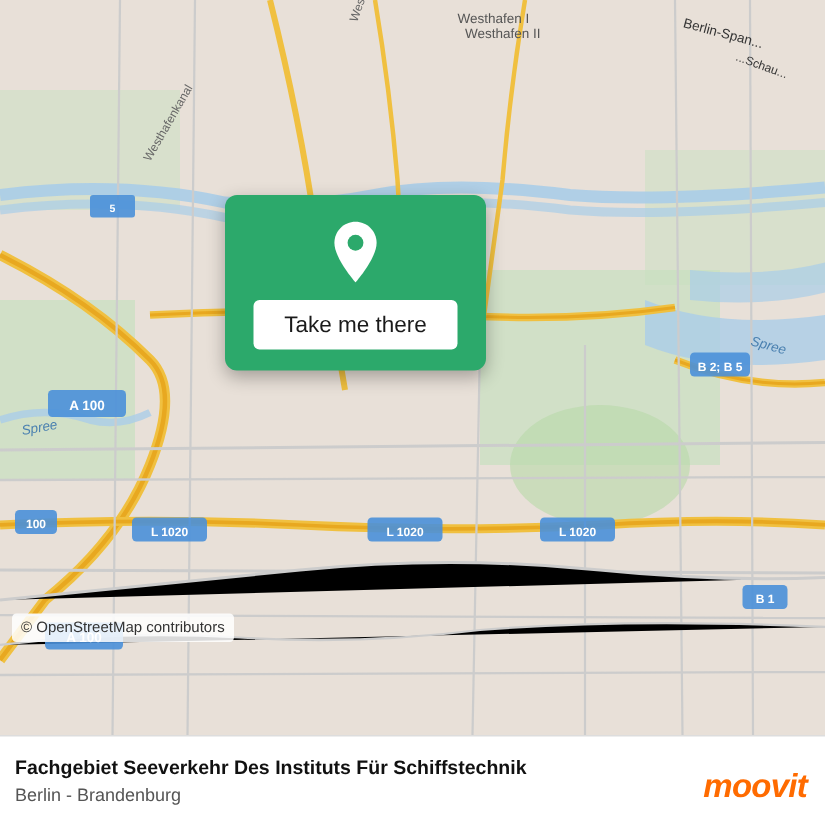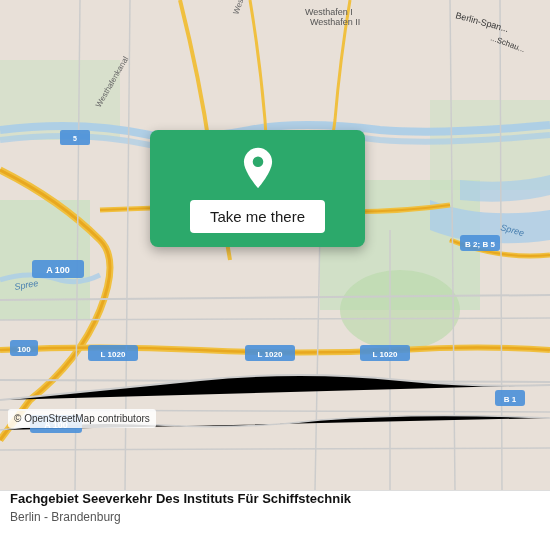--- a/index.html
+++ b/index.html
@@ -24,21 +24,21 @@
     #map-svg {
       width: 100%;
       height: 100%;
     }
 
     
     #location-card {
       position: absolute;
       top: 130px;
       left: 150px;
-      width: 215px;
+      width: 174px;
       background-color: #2ca96b;
       border-radius: 8px;
       display: flex;
       flex-direction: column;
       align-items: center;
       padding: 16px 20px 14px;
       box-shadow: 0 4px 12px rgba(0,0,0,0.3);
     }
 
     #location-pin-icon {
@@ -58,21 +58,21 @@
       cursor: pointer;
       white-space: nowrap;
     }
 
     
     #bottom-bar {
       width: 550px;
       height: 60px;
       background-color: white;
       display: flex;
-      align-items: flex-start;
+      align-items: flex-end;
       justify-content: space-between;
       padding: 0 12px 13px 10px;
       border-top: 1px solid #ddd;
     }
 
     #bottom-text {
       flex: 1;
     }
 
     #location-title {
@@ -220,13 +220,16 @@
 
   
   <div id="copyright-badge">© OpenStreetMap contributors</div>
 </div>
 
 <div id="bottom-bar">
   <div id="bottom-text">
     <div id="location-title">Fachgebiet Seeverkehr Des Instituts Für Schiffstechnik</div>
     <div id="location-subtitle">Berlin - Brandenburg</div>
   </div>
+  <div id="moovit-logo">
+    <span id="moovit-text">moovit</span>
+  </div>
 </div>
 
 </body></html>

